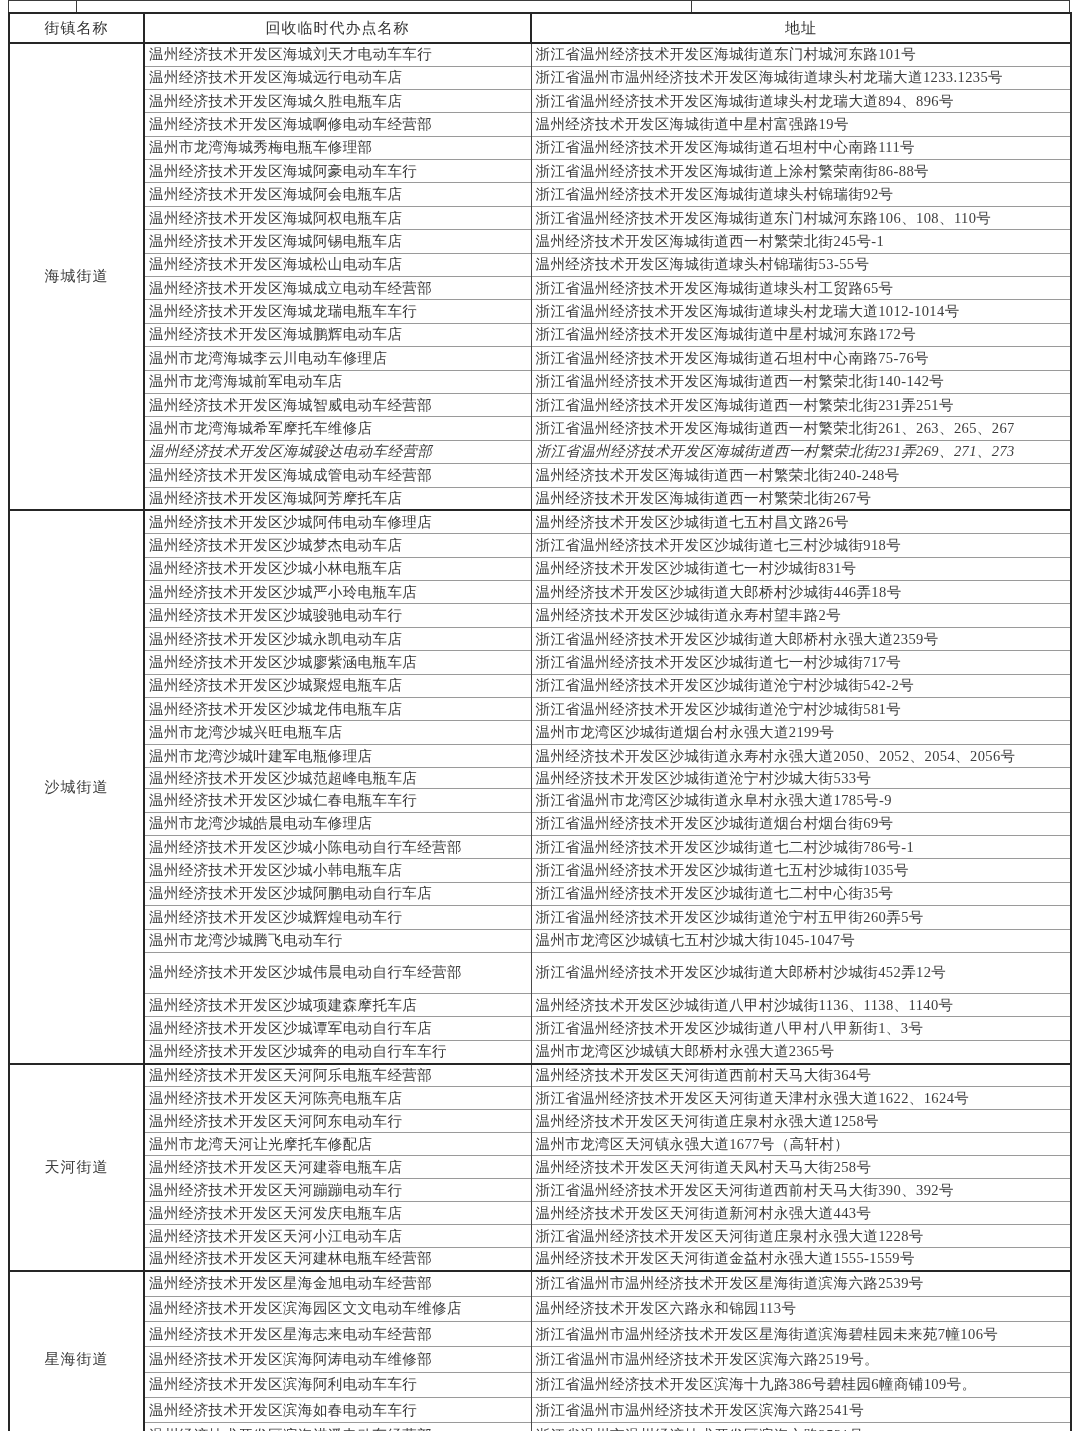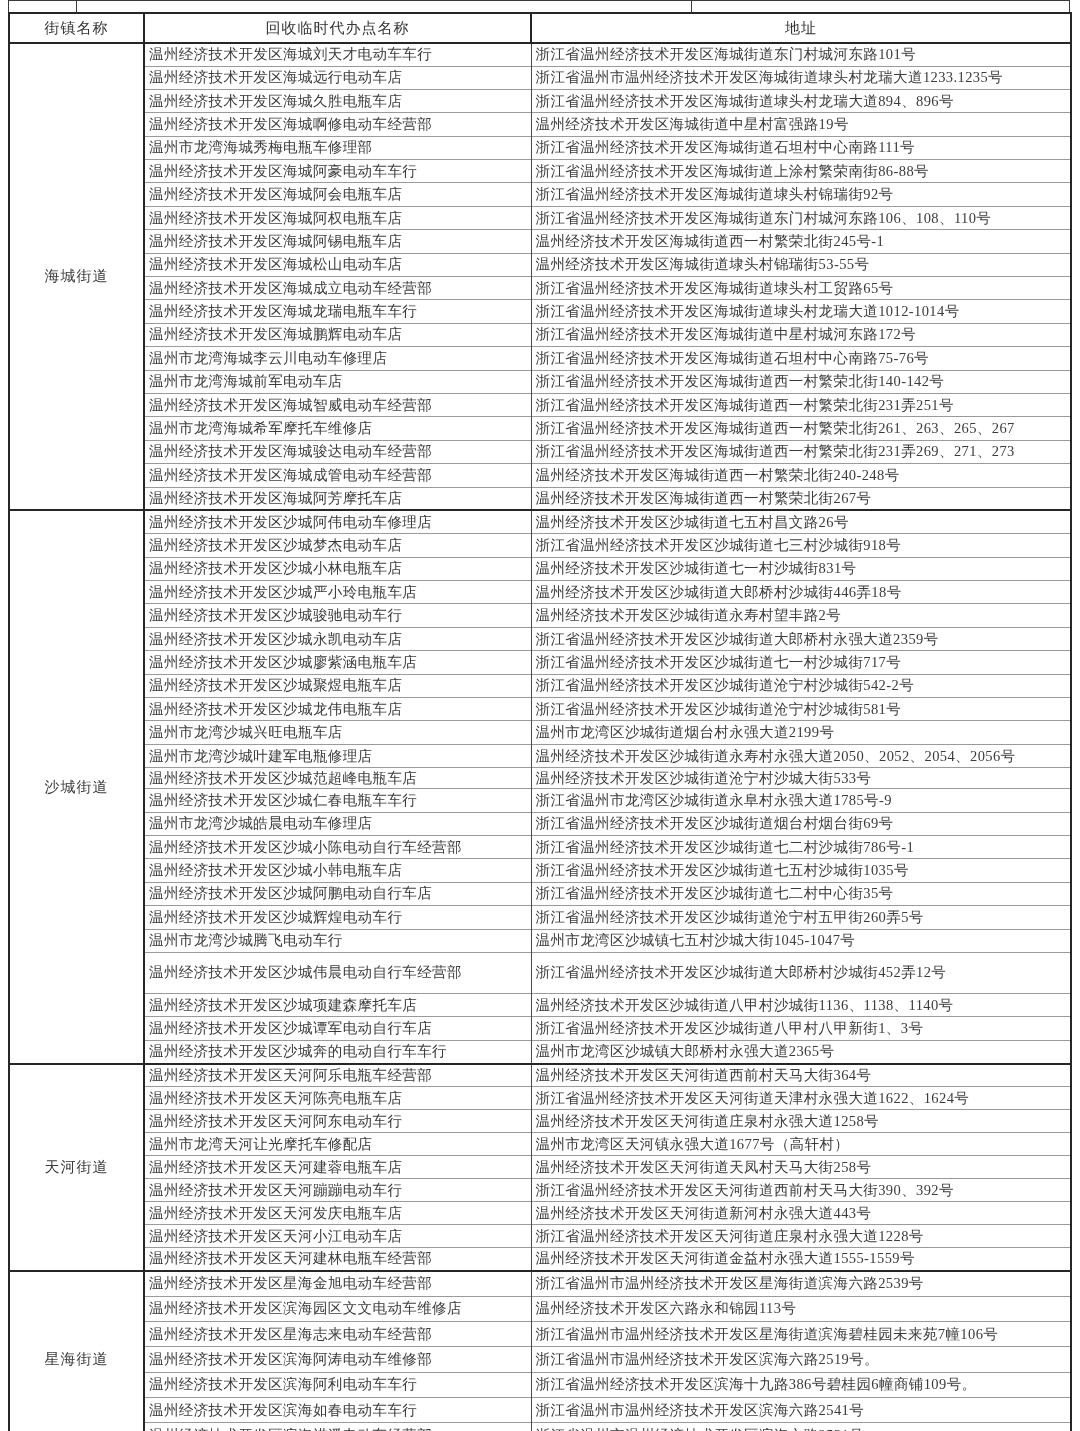--- a/index.html
+++ b/index.html
@@ -176,21 +176,21 @@
             <td class="addr-cell">浙江省温州经济技术开发区海城街道西一村繁荣北街140-142号</td>
           </tr>
           <tr style="height: 23.4px;">
             <td class="name-cell">温州经济技术开发区海城智威电动车经营部</td>
             <td class="addr-cell">浙江省温州经济技术开发区海城街道西一村繁荣北街231弄251号</td>
           </tr>
           <tr style="height: 23.4px;">
             <td class="name-cell">温州市龙湾海城希军摩托车维修店</td>
             <td class="addr-cell">浙江省温州经济技术开发区海城街道西一村繁荣北街261、263、265、267</td>
           </tr>
-          <tr style="height: 23.4px;">
+          <tr style="height: 23.4px; font-style: italic;">
             <td class="name-cell">温州经济技术开发区海城骏达电动车经营部</td>
             <td class="addr-cell">浙江省温州经济技术开发区海城街道西一村繁荣北街231弄269、271、273</td>
           </tr>
           <tr style="height: 23.4px;">
             <td class="name-cell">温州经济技术开发区海城成管电动车经营部</td>
             <td class="addr-cell">温州经济技术开发区海城街道西一村繁荣北街240-248号</td>
           </tr>
           <tr style="height: 23.4px;">
             <td class="name-cell">温州经济技术开发区海城阿芳摩托车店</td>
             <td class="addr-cell">温州经济技术开发区海城街道西一村繁荣北街267号</td>

